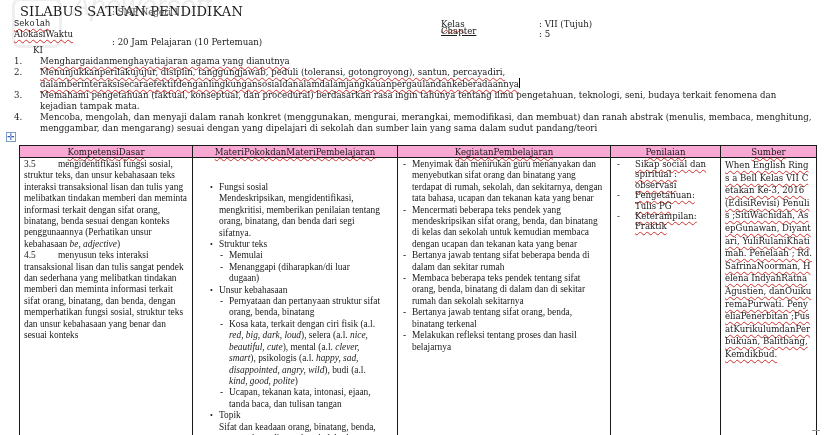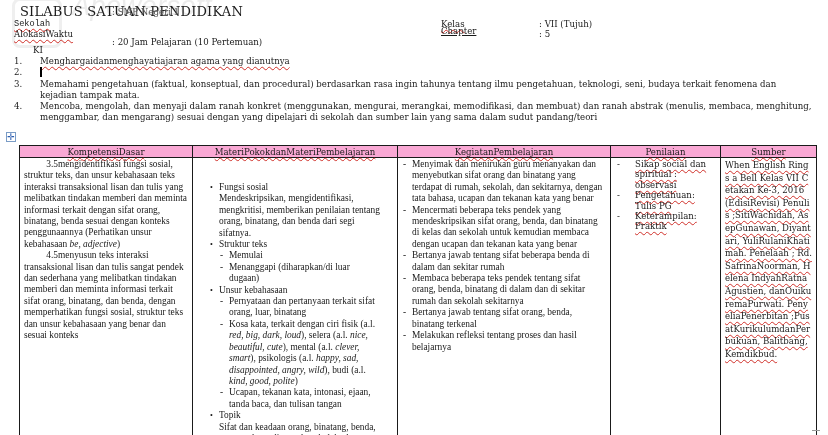--- a/index.html
+++ b/index.html
@@ -40,21 +40,21 @@
   table.silabus th {
     background:#f9a8d4; font-weight:normal; text-align:center; height:11px; padding:0;
     border:1px solid #1a1a1a; font-size:8.6px; line-height:10px;
   }
   table.silabus td {
     vertical-align:top; border:1px solid #1a1a1a; padding:1px 4px 0 4px; font-size:8.6px; line-height:11.4px;
     font-family:"Liberation Serif","DejaVu Serif",serif; font-size:9.4px;
   }
   table.silabus tr.body td { height:275px; }
   .kd p { margin:0; }
-  .kd .tab { display:inline-block; width:34px;text-align:right; }
+  .kd .tab { display:inline-block; width:34px; }
   ul.bul { margin:12px; padding:0; list-style:none; }
   ul.bul > li { position:relative; padding-left:10px; }
   ul.bul > li::before { content:"\2022"; position:absolute; left:1px; top:0; font-size:8px; }
   ul.dash { margin:0; padding:0; list-style:none; }
   ul.dash > li { position:relative; padding-left:10px; }
   ul.dash > li::before { content:"-"; position:absolute; left:1px; top:0; }
   .materi { padding-top:12px !important; }
   .materi .indent { padding-left:0; display:block; }
   .penilaian ul.dash > li { padding-left:20px; }
   .penilaian ul.dash > li::before { left:2px; }
@@ -85,21 +85,21 @@
 </div>
 
 <div class="ki-title">KI</div>
 <ol class="ki-list">
   <li>
       <span class="num">1.</span>
       <span class="txt sq">Menghargaidanmenghayatiajaran  agama yang dianutnya</span>
     </li>
   <li>
       <span class="num">2.</span>
-      <span class="txt sq"><span class="cursor"></span></span>
+      <span class="txt sq"><span>Menunjukkanperilakujujur, disiplin, tanggungjawab, peduli (toleransi, gotongroyong), santun, percayadiri, dalamberinteraksisecaraefektifdenganlingkungansosialdanalamdalamjangkauanpergaulandankeberadaannya</span><span class="cursor"></span></span>
     </li>
   <li>
       <span class="num">3.</span>
       <span class="txt">Memahami pengetahuan (faktual, konseptual, dan procedural) berdasarkan rasa ingin tahunya tentang ilmu pengetahuan, teknologi, seni, budaya terkait fenomena dan kejadian tampak mata.</span>
     </li>
   <li>
       <span class="num">4.</span>
       <span class="txt">Mencoba, mengolah, dan menyaji dalam ranah konkret (menggunakan, mengurai, merangkai, memodifikasi, dan membuat) dan ranah abstrak (menulis, membaca, menghitung, menggambar, dan mengarang) sesuai dengan yang dipelajari di sekolah dan sumber lain yang sama dalam sudut pandang/teori</span>
     </li>
 </ol>
@@ -138,21 +138,21 @@
           <li>
             <span>Struktur teks</span>
             <ul class="dash">
               <li>Memulai</li>
               <li>Menanggapi (diharapkan/di luar dugaan)</li>
             </ul>
           </li>
           <li>
             <span>Unsur kebahasaan</span>
             <ul class="dash">
-              <li>Pernyataan dan pertanyaan  terkait sifat orang, luar, binatang</li>
+              <li>Pernyataan dan pertanyaan  struktur sifat orang, benda, binatang</li>
               <li><span>Kosa kata, terkait dengan ciri fisik (a.l. </span><i>red, big, dark, loud</i><span>), selera (a.l. </span><i>nice, beautiful, cute</i><span>), mental (a.l. </span><i>clever,  smart</i><span>), psikologis (a.l. </span><i>happy, sad, disappointed, angry, wild</i><span>), budi (a.l. </span><i>kind, good, polite</i><span>)</span></li>
               <li>Ucapan, tekanan kata, intonasi, ejaan,  tanda baca, dan  tulisan tangan</li>
             </ul>
           </li>
           <li>
             <span>Topik</span>
             <span class="indent" style="margin-left:-10px;padding-left:10px;">Sifat dan keadaan orang, binatang, benda, yang terdapat di rumah, sekolah, dan lingkungan sekitar siswa yang dapat menumbuhkan perilaku yang termuat di KI</span>
           </li>
         </ul>
       </td>

